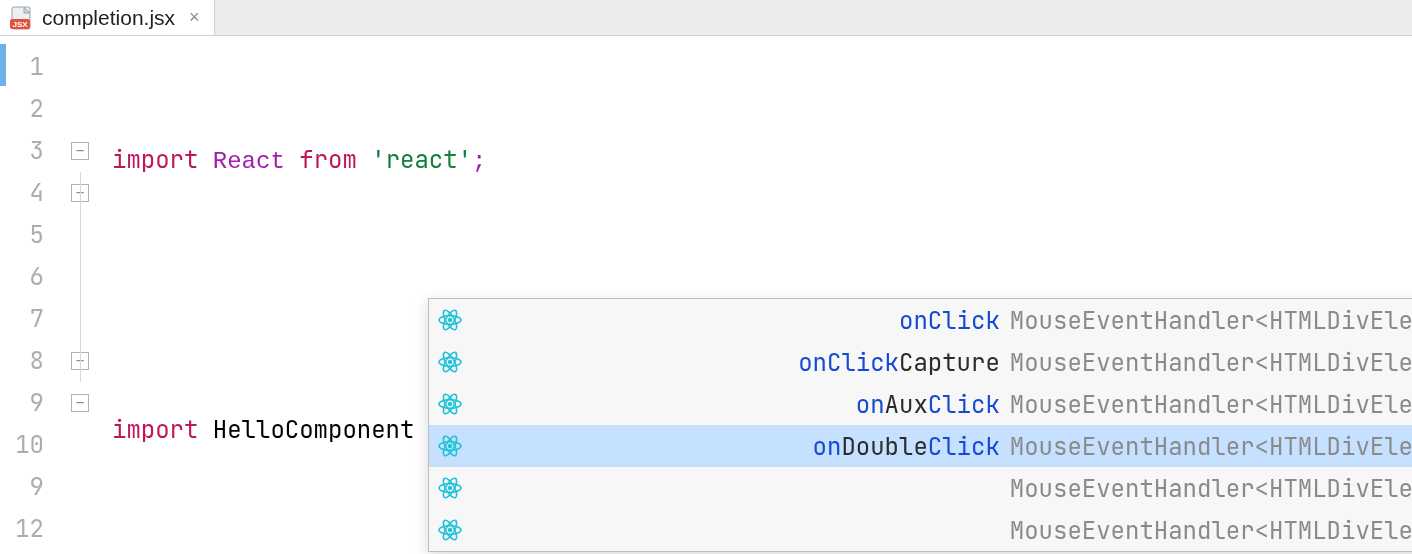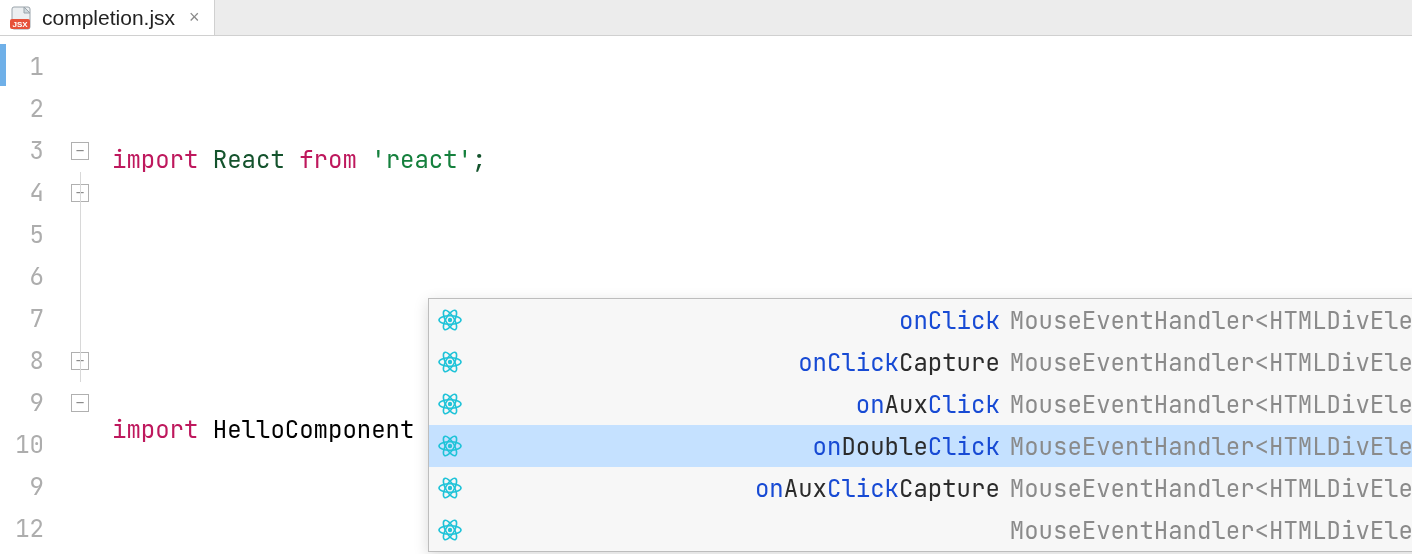--- a/index.html
+++ b/index.html
@@ -96,21 +96,21 @@
     white-space: pre;
   }
   .cline {
     height: 42px;
     line-height: 42px;
     padding-left: 12px;
   }
   
   .k { color: #be185d; } 
   .s { color: #15803d; } 
-  .t { color: #14532d; } 
+  .t { color: #a21caf; font-family: Liberation Mono, monospace; } 
   .cn{ color: #000000; }
 
   
   .popup {
     position: absolute;
     left: 328px;
     top: 262px;
     width: 1070px;
     background: #f7f7f7;
     border: 1px solid #bdbdbd;
@@ -270,21 +270,21 @@
 <ellipse cx="13" cy="13" rx="11" ry="4.2" transform="rotate(120 13 13)"></ellipse>
 </g>
                 <circle cx="13" cy="13" r="2.2" fill="#1fc3d8"></circle>
               </svg></span><span><span class="match">on</span><span>Double</span><span class="match">Click</span></span></div><span class="type">MouseEventHandler&lt;HTMLDivElement&gt;</span></div><div class="row"><div class="left"><span class="react-atom"><svg viewBox="0 0 26 26">
                 <g stroke="#1fc3d8" stroke-width="1.6" fill="none">
 <ellipse cx="13" cy="13" rx="11" ry="4.2"></ellipse>
 <ellipse cx="13" cy="13" rx="11" ry="4.2" transform="rotate(60 13 13)"></ellipse>
 <ellipse cx="13" cy="13" rx="11" ry="4.2" transform="rotate(120 13 13)"></ellipse>
 </g>
                 <circle cx="13" cy="13" r="2.2" fill="#1fc3d8"></circle>
-              </svg></span><span><span class="match">on</span><span>Aux</span><span class="match">Click</span><span>Capture</span></span></div><span class="type">MouseEventHandler&lt;HTMLDivElement&gt;</span></div><div class="row"><div class="left"><span class="react-atom"><svg viewBox="0 0 26 26">
+              </svg></span></div><span class="type">MouseEventHandler&lt;HTMLDivElement&gt;</span></div><div class="row"><div class="left"><span class="react-atom"><svg viewBox="0 0 26 26">
                 <g stroke="#1fc3d8" stroke-width="1.6" fill="none">
 <ellipse cx="13" cy="13" rx="11" ry="4.2"></ellipse>
 <ellipse cx="13" cy="13" rx="11" ry="4.2" transform="rotate(60 13 13)"></ellipse>
 <ellipse cx="13" cy="13" rx="11" ry="4.2" transform="rotate(120 13 13)"></ellipse>
 </g>
                 <circle cx="13" cy="13" r="2.2" fill="#1fc3d8"></circle>
               </svg></span></div><span class="type">MouseEventHandler&lt;HTMLDivElement&gt;</span></div></div>
   </div>
 </div>
 

